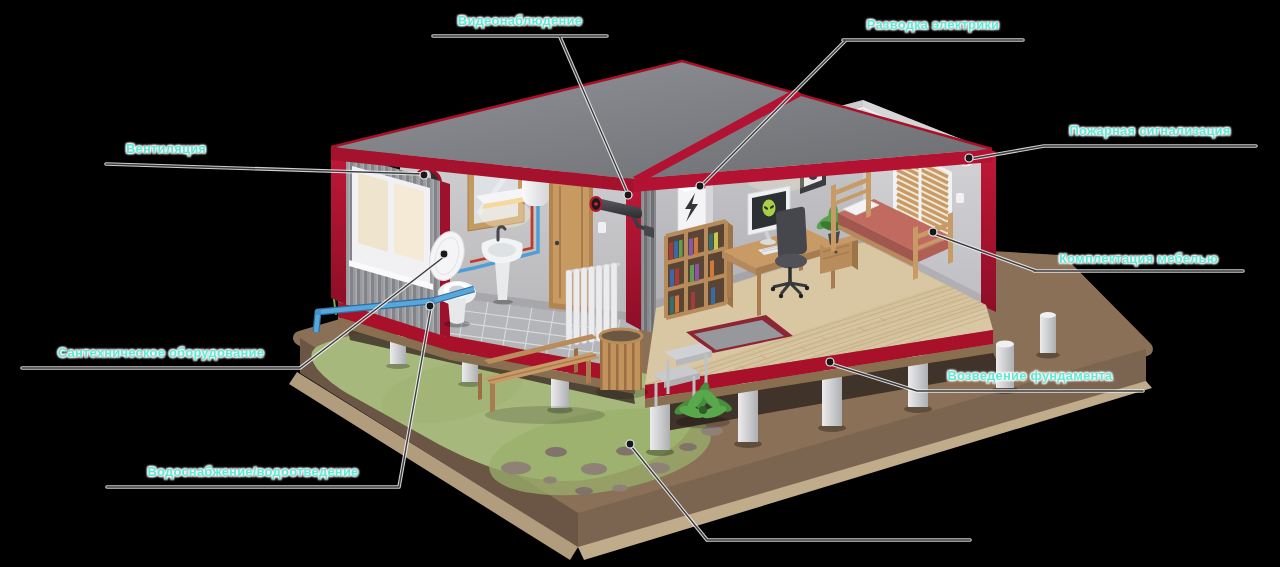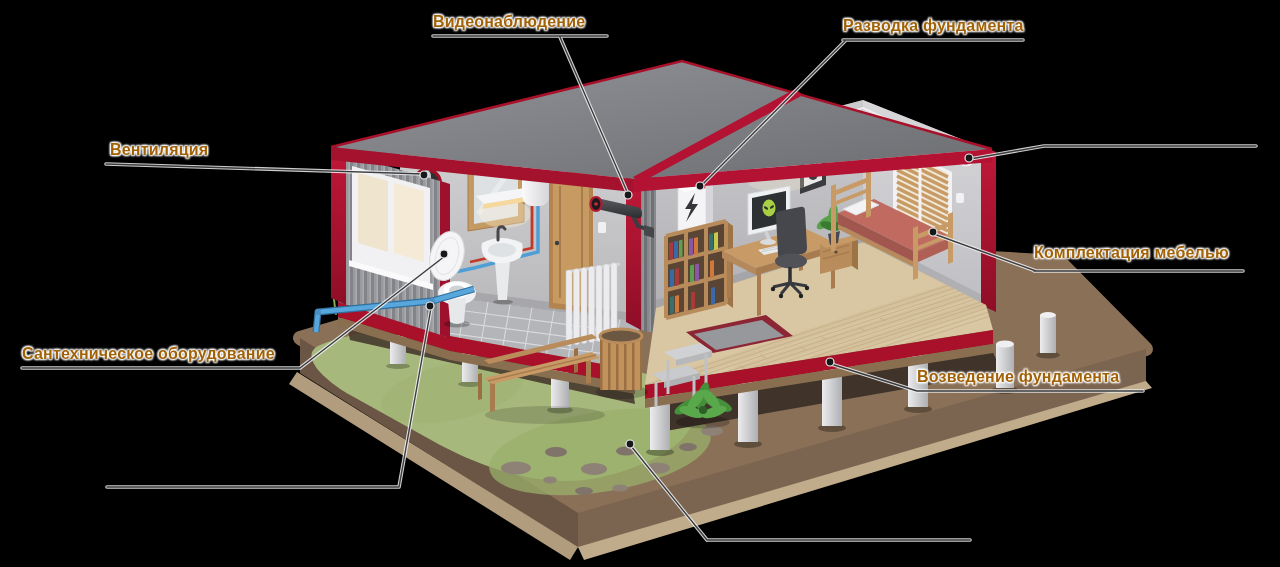--- a/index.html
+++ b/index.html
@@ -1,20 +1,20 @@
 <!DOCTYPE html>
 <html><head>
 <meta charset="utf-8">
 <style>
   html,body{margin:0;padding:0;background:#000;}
   .stage{position:relative;width:1280px;height:567px;background:#000;overflow:hidden;
          font-family:"Liberation Sans", sans-serif;}
   .stage svg{position:absolute;left:0;top:0;}
-  .callout{position:absolute;font-size:16px;font-weight:700;color:#a16207;
-           white-space:nowrap;letter-spacing:.2px;
+  .callout{position:absolute;font-size:13px;font-weight:700;color:#5eead4;
+           text-align:center;white-space:nowrap;letter-spacing:.2px;
            text-shadow:0 0 2px #fff,0 0 3px #fff,1px 1px 2px #fff,-1px -1px 2px #fff,
                        1px -1px 2px #fff,-1px 1px 2px #fff;}
   .line-casing{stroke:#f2f2f2;stroke-width:3.6;fill:none;opacity:.85;stroke-linecap:round;}
   .line-core{stroke:#3a3b3e;stroke-width:1.4;fill:none;stroke-linecap:round;}
   .dot{fill:#17181a;stroke:#ededed;stroke-width:1.2;}
 </style>
 </head>
 <body>
 
 <div class="stage">
@@ -550,19 +550,21 @@
     <circle class="dot" cx="969" cy="158" r="4"></circle>
     <circle class="dot" cx="933" cy="232" r="4"></circle>
     <circle class="dot" cx="444" cy="254" r="4"></circle>
     <circle class="dot" cx="830" cy="362" r="4"></circle>
     <circle class="dot" cx="430" cy="306" r="4"></circle>
     <circle class="dot" cx="630" cy="444" r="4"></circle>
   </g>
 </svg>
 
 <div class="callout" style="left:433px;top:13px;width:174px;">Видеонаблюдение</div>
-<div class="callout" style="left:843px;top:17px;width:180px;">Разводка фундамента</div>
+<div class="callout" style="left:843px;top:17px;width:180px;">Разводка электрики</div>
 <div class="callout" style="left:110px;top:141px;width:112px;">Вентиляция</div>
-<div class="callout" style="left:1034px;top:244px;width:209px;">Комплектация мебелью</div>
+<div class="callout" style="left:1044px;top:123px;width:212px;">Пожарная сигнализация</div>
+<div class="callout" style="left:1034px;top:251px;width:209px;">Комплектация мебелью</div>
 <div class="callout" style="left:917px;top:368px;width:226px;">Возведение фундамента</div>
 <div class="callout" style="left:22px;top:345px;width:278px;">Сантехническое оборудование</div>
+<div class="callout" style="left:107px;top:464px;width:292px;">Водоснабжение/водоотведение</div>
 
 </div>
 
 </body></html>

